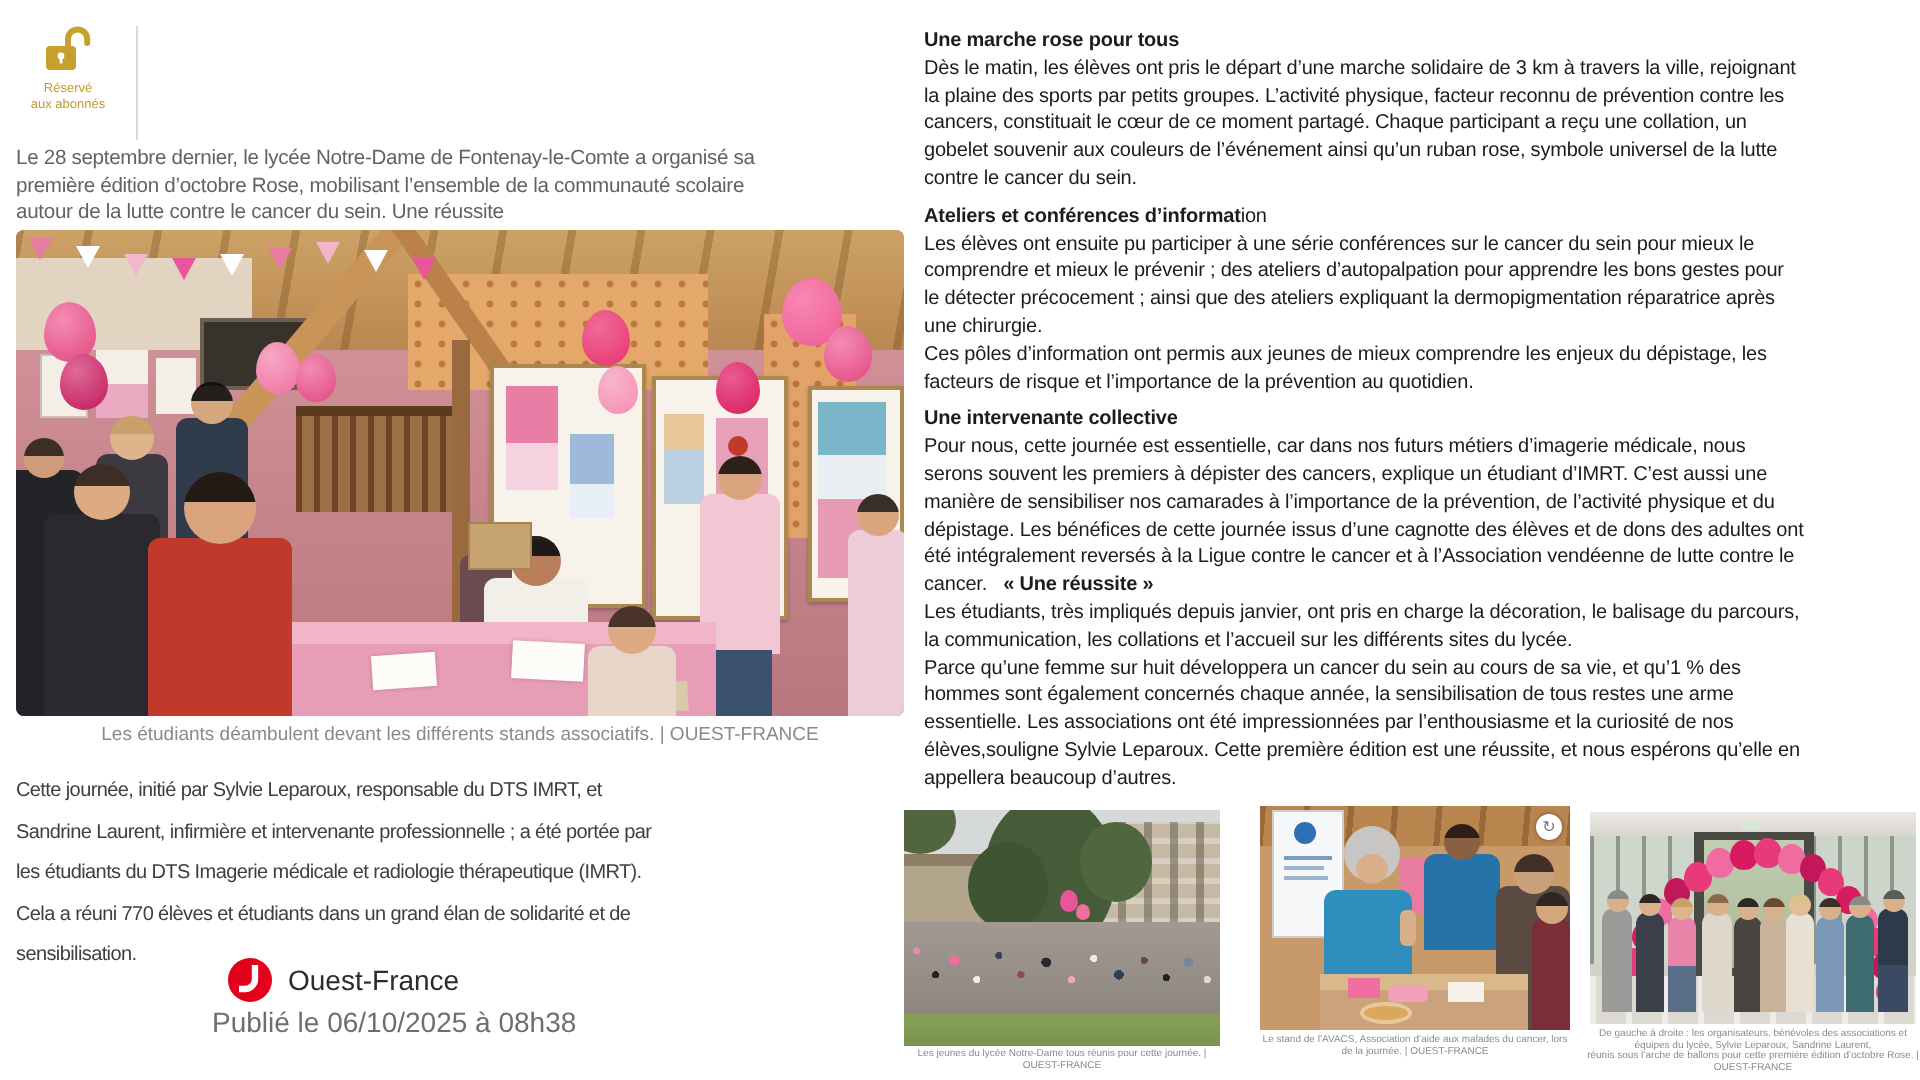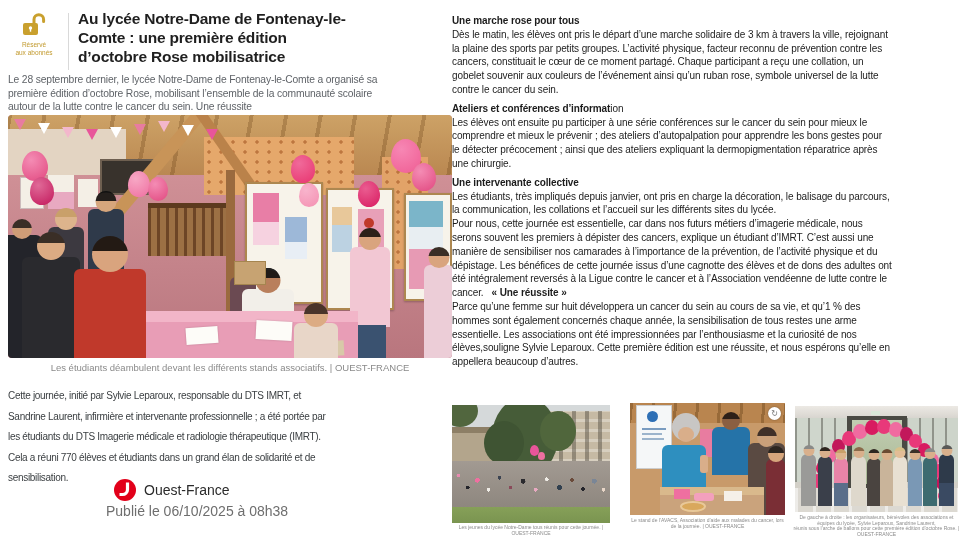--- a/index.html
+++ b/index.html
@@ -19,21 +19,21 @@
     overflow:hidden;background:#c98a90}
   #main-caption{position:absolute;left:8px;top:362px;width:444px;text-align:center;
     font-size:9.5px;color:#8a8a8a}
   #body-text{position:absolute;left:8px;top:386px;width:447px;height:102px;overflow:hidden;
     font-size:10px;color:#3c4043;line-height:20.5px;letter-spacing:-0.3px;white-space:pre}
   #byline{position:absolute;left:106px;top:477px}
   #of-logo{position:absolute;left:8px;top:2px;width:22px;height:22px}
   #brand-name{position:absolute;left:38px;top:5px;font-size:14px;color:#2b2b2b;white-space:nowrap}
   #published{position:absolute;left:0;top:26px;font-size:14px;color:#6e6e6e;white-space:nowrap}
   
-  #story{position:absolute;left:452px;top:14px;width:496px;font-size:10px;line-height:13.8px;
+  #story{position:absolute;left:462px;top:14px;width:496px;font-size:10px;line-height:13.8px;
     color:#1c1c1c;letter-spacing:-0.1px}
   #story p{margin:0;white-space:pre;overflow:hidden}
   #story .hd2{font-weight:bold}
   #story .hgap{margin-top:5px}
   
   .bphoto{position:absolute;overflow:hidden;background:#bbb}
   .bcap{position:absolute;text-align:center;font-size:5px;line-height:5.5px;color:#8b8b8b;white-space:pre-line}
   
   .bl{position:absolute;border-radius:48% 52% 50% 50%/56% 56% 44% 44%}
   .bt{position:absolute;width:0;height:0;border-left:6px solid transparent;border-right:6px solid transparent}
@@ -51,23 +51,20 @@
       <path d="M14 10 v-3.5 a4.8 4.8 0 0 1 9.6 0 v2" fill="none" stroke="#c9a02e" stroke-width="3" stroke-linecap="round"></path>
       <rect x="3" y="10" width="15" height="12" rx="2" fill="#c9a02e"></rect>
       <circle cx="10.5" cy="15" r="1.7" fill="#fff"></circle>
       <rect x="9.8" y="15.5" width="1.4" height="3.2" fill="#fff"></rect>
     </svg>
     <div class="lbl">Réservé
 aux abonnés</div>
   </div>
 
   <div id="title-rule"></div>
-  <h1 id="title" style="margin:0">Au lycée Notre-Dame de Fontenay-le-
-Comte : une première édition
-d’octobre Rose mobilisatrice</h1>
   <div id="lead">Le 28 septembre dernier, le lycée Notre-Dame de Fontenay-le-Comte a organisé sa
 première édition d’octobre Rose, mobilisant l’ensemble de la communauté scolaire
 autour de la lutte contre le cancer du sein. Une réussite</div>
 
   <div id="main-photo">
     <i class="abs" style="left:0;top:0;width:444px;height:66px;background:linear-gradient(180deg,#cda266,#b8854f)"></i>
     <i class="abs" style="left:0;top:0;width:444px;height:66px;background:repeating-linear-gradient(100deg,rgba(100,60,18,.28) 0 4px,transparent 4px 34px)"></i>
     <i class="abs" style="left:0;top:14px;width:118px;height:46px;background:#e3d4c2"></i>
     <i class="abs" style="left:0;top:60px;width:444px;height:183px;background:linear-gradient(180deg,#cf9096,#b9767e)"></i>
     <i class="abs" style="left:196px;top:22px;width:150px;height:58px;background:#e5a86b;background-image:radial-gradient(circle 2px at 5px 5px,rgba(150,70,20,.5) 0 1.4px,transparent 2px);background-size:12px 10px"></i>
@@ -187,29 +184,31 @@
   <p>Dès le matin, les élèves ont pris le départ d’une marche solidaire de 3 km à travers la ville, rejoignant
 la plaine des sports par petits groupes. L’activité physique, facteur reconnu de prévention contre les
 cancers, constituait le cœur de ce moment partagé. Chaque participant a reçu une collation, un
 gobelet souvenir aux couleurs de l’événement ainsi qu’un ruban rose, symbole universel de la lutte
 contre le cancer du sein.</p>
   <p class="hgap"><span class="hd2">Ateliers et conférences d’informat</span><span>ion</span></p>
   <p>Les élèves ont ensuite pu participer à une série conférences sur le cancer du sein pour mieux le
 comprendre et mieux le prévenir ; des ateliers d’autopalpation pour apprendre les bons gestes pour
 le détecter précocement ; ainsi que des ateliers expliquant la dermopigmentation réparatrice après
 une chirurgie.</p>
+  <p>Ces pôles d’information ont permis aux jeunes de mieux comprendre les enjeux du dépistage, les
+facteurs de risque et l’importance de la prévention au quotidien.</p>
   <p class="hd2 hgap">Une intervenante collective</p>
-  <p>Les étudiants, très impliqués depuis janvier, ont pris en charge la décoration, le balisage du parcours,
-la communication, les collations et l’accueil sur les différents sites du lycée.</p>
   <p><span>Pour nous, cette journée est essentielle, car dans nos futurs métiers d’imagerie médicale, nous
 serons souvent les premiers à dépister des cancers, explique un étudiant d’IMRT. C’est aussi une
 manière de sensibiliser nos camarades à l’importance de la prévention, de l’activité physique et du
 dépistage. Les bénéfices de cette journée issus d’une cagnotte des élèves et de dons des adultes ont
 été intégralement reversés à la Ligue contre le cancer et à l’Association vendéenne de lutte contre le
 cancer.   </span><span class="hd2">« Une réussite »</span></p>
+  <p>Les étudiants, très impliqués depuis janvier, ont pris en charge la décoration, le balisage du parcours,
+la communication, les collations et l’accueil sur les différents sites du lycée.</p>
   <p>Parce qu’une femme sur huit développera un cancer du sein au cours de sa vie, et qu’1 % des
 hommes sont également concernés chaque année, la sensibilisation de tous restes une arme
 essentielle. Les associations ont été impressionnées par l’enthousiasme et la curiosité de nos
 élèves,souligne Sylvie Leparoux. Cette première édition est une réussite, et nous espérons qu’elle en
 appellera beaucoup d’autres.</p>
 </div>
 
 <div class="bphoto" style="left:452px;top:405px;width:158px;height:118px">
   <i class="abs" style="left:0;top:0;width:158px;height:30px;background:#d5d9da"></i>
   <i class="abs" style="left:55px;top:6px;width:103px;height:58px;background:#c6baa4;background-image:repeating-linear-gradient(90deg,rgba(92,86,74,.5) 0 4px,transparent 4px 13px),repeating-linear-gradient(0deg,transparent 0 7px,rgba(255,255,255,.3) 7px 10px)"></i>

